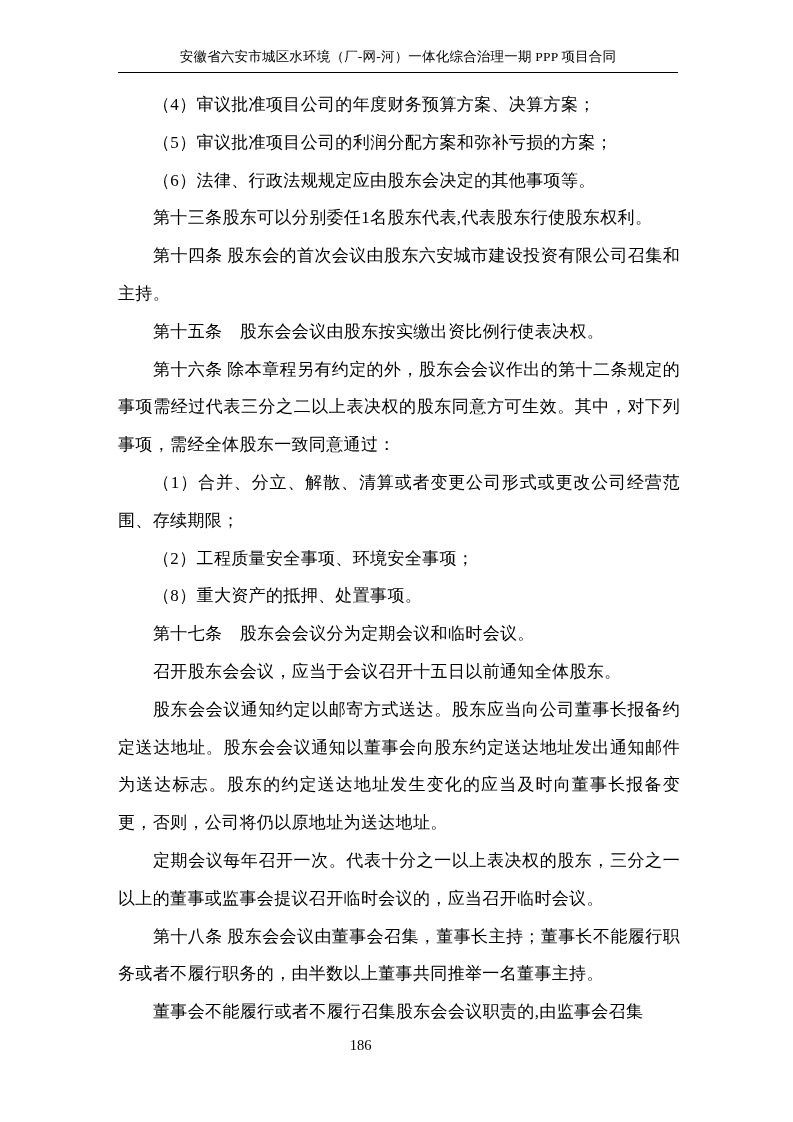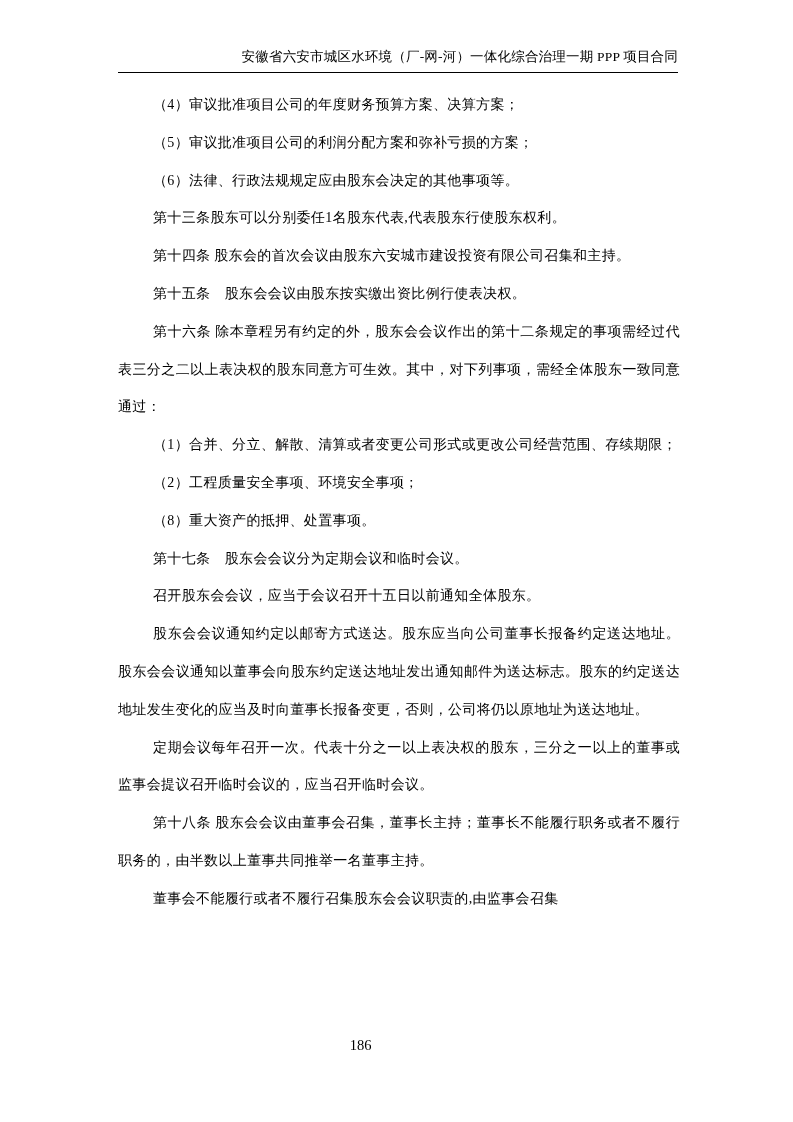--- a/index.html
+++ b/index.html
@@ -16,21 +16,21 @@
     box-sizing: border-box;
     font-family: "Liberation Serif", "DejaVu Serif", serif;
     color: #000000;
     overflow: hidden;
   }
   .header {
     position: absolute;
     left: 118px;
     top: 48px;
     width: 560px;
-    text-align: right;
+    text-align: center;
     font-size: 13.5px;
     font-family: "Liberation Serif", "DejaVu Serif", serif;
     letter-spacing: 0.2px;
     color: #000;
     white-space: nowrap;
   }
   .header-rule {
     position: absolute;
     left: 118px;
     top: 72px;
@@ -38,21 +38,21 @@
     border-top: 1.2px solid #000;
   }
   .body-area {
     position: absolute;
     left: 118px;
     top: 86px;
     width: 562px;
   }
   p.para {
     margin: 0 0 0 0;
-    font-size: 14px;
+    font-size: 17px;
     line-height: 37.8px;
     text-align: justify;
     text-justify: inter-ideograph;
     text-indent: 0;
     font-family: "Liberation Serif", "DejaVu Serif", serif;
     letter-spacing: 0.35px;
   }
   p.indent {
     text-indent: 35px;
   }

